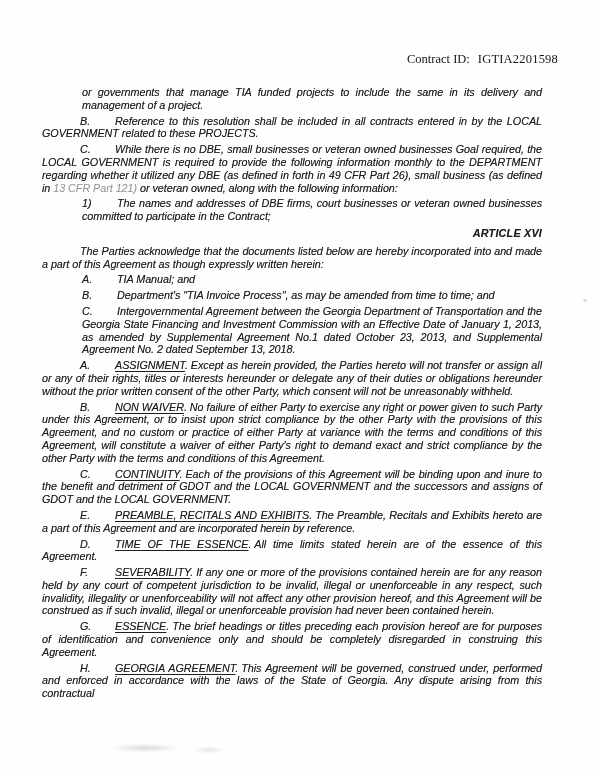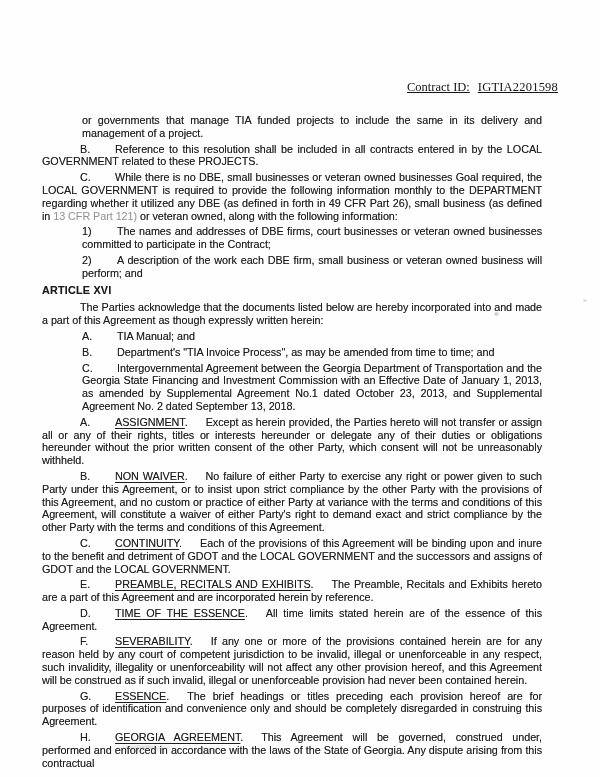--- a/index.html
+++ b/index.html
@@ -10,55 +10,55 @@
     color: #1d1d1d;
     overflow: hidden;
   }
   .page {
     position: relative;
     width: 600px; height: 777px;
     background: #fefefe;
     overflow: hidden;
   }
   .header {
-    padding: 80px 42px 0 0;
+    padding: 52px 42px 0 0;
     text-align: right;
     font-family: "Liberation Serif", serif;
     font-size: 12.5px;
     color: #151515;
-    text-decoration: underline;
   }
   .cid-val { margin-left: 8px; letter-spacing: 0.2px; }
   .content {
     margin: 19px 58px 0 42px;
     font-size: 10.8px;
     line-height: 12.8px;
     text-align: justify;
     letter-spacing: -0.05px;
     text-shadow: 0 0 0.35px rgba(35,35,35,0.55);
+    font-style: italic;
   }
   .content p { margin: 0 0 3px 0; }
   .frag { margin-left: 40px !important; }
   .lpara { text-indent: 38px; }
   .noletter { text-indent: 38px; }
   .hang { margin-left: 40px !important; }
   .ltr { display: inline-block; width: 14px; text-indent: 0; }
   .gap { display: inline-block; width: 21px; text-indent: 0; }
   .article {
-    text-align: left;
+    text-align: right;
     font-weight: 700;
     letter-spacing: 0.2px;
     margin: 4px 0 5px 0 !important;
   }
   .u {
     text-decoration: underline;
     text-decoration-thickness: 0.9px;
     text-underline-offset: 1.5px;
   }
-  .ct { margin-left: 18px; }
+  .ct { margin-left: 3px; }
   .faded { color: #8f8f8f; text-shadow: none; }
   .footer {
     position: absolute;
     left: 0; right: 6px; top: 740px;
     text-align: center;
     font-size: 10px;
     color: #3a3a3a;
   }
   .smudge, .speck { position: absolute; pointer-events: none; }
   .smudge1 { left: 108px; top: 744px; width: 74px; height: 8px;
@@ -82,21 +82,20 @@
   <div class="content">
 
     <p class="frag">or governments that manage TIA funded projects to include the same in its delivery and management of a project.</p>
 
     <p class="lpara"><span class="ltr">B.</span><span class="gap"></span><span>Reference to this resolution shall be included in all contracts entered in by the LOCAL GOVERNMENT related to these PROJECTS.</span></p>
 
     <p class="lpara"><span class="ltr">C.</span><span class="gap"></span><span>While there is no DBE, small businesses or veteran owned businesses Goal required, the LOCAL GOVERNMENT is required to provide the following information monthly to the DEPARTMENT regarding whether it utilized any DBE (as defined in forth in 49 CFR Part 26), small business (as defined in </span><span class="faded">13 CFR Part 121)</span><span> or veteran owned, along with the following information:</span></p>
 
     <p class="hang"><span class="ltr">1)</span><span class="gap"></span><span>The names and addresses of DBE firms, court businesses or veteran owned businesses committed to participate in the Contract;</span></p>
 
-    <p class="hang"><span class="ltr">2)</span><span class="gap"></span><span>A description of the work each DBE firm, small business or veteran owned business will perform; and</span></p>
 
 
     <p class="article">ARTICLE XVI</p>
 
     <p class="noletter">The Parties acknowledge that the documents listed below are hereby incorporated into and made a part of this Agreement as though expressly written herein:</p>
 
     <p class="hang"><span class="ltr">A.</span><span class="gap"></span><span>TIA Manual; and</span></p>
 
     <p class="hang"><span class="ltr">B.</span><span class="gap"></span><span>Department's "TIA Invoice Process", as may be amended from time to time; and</span></p>
 

